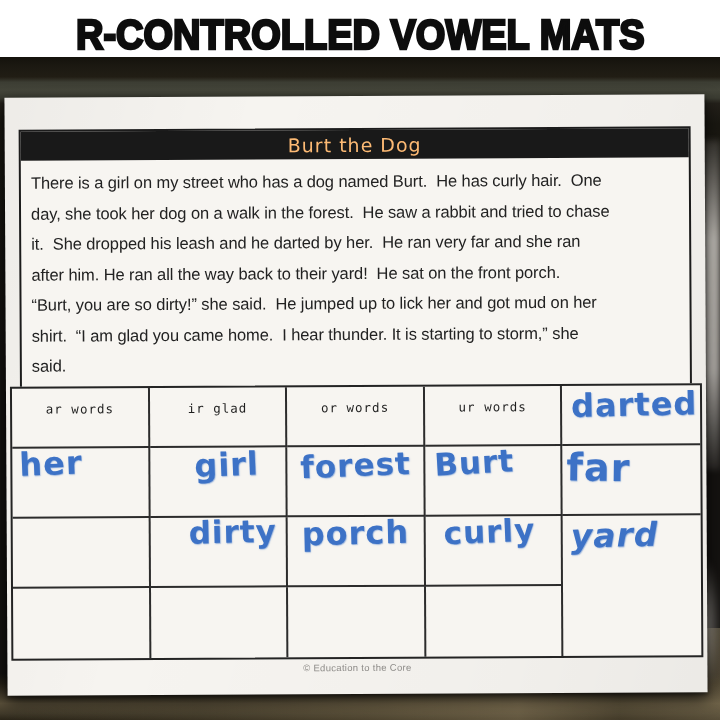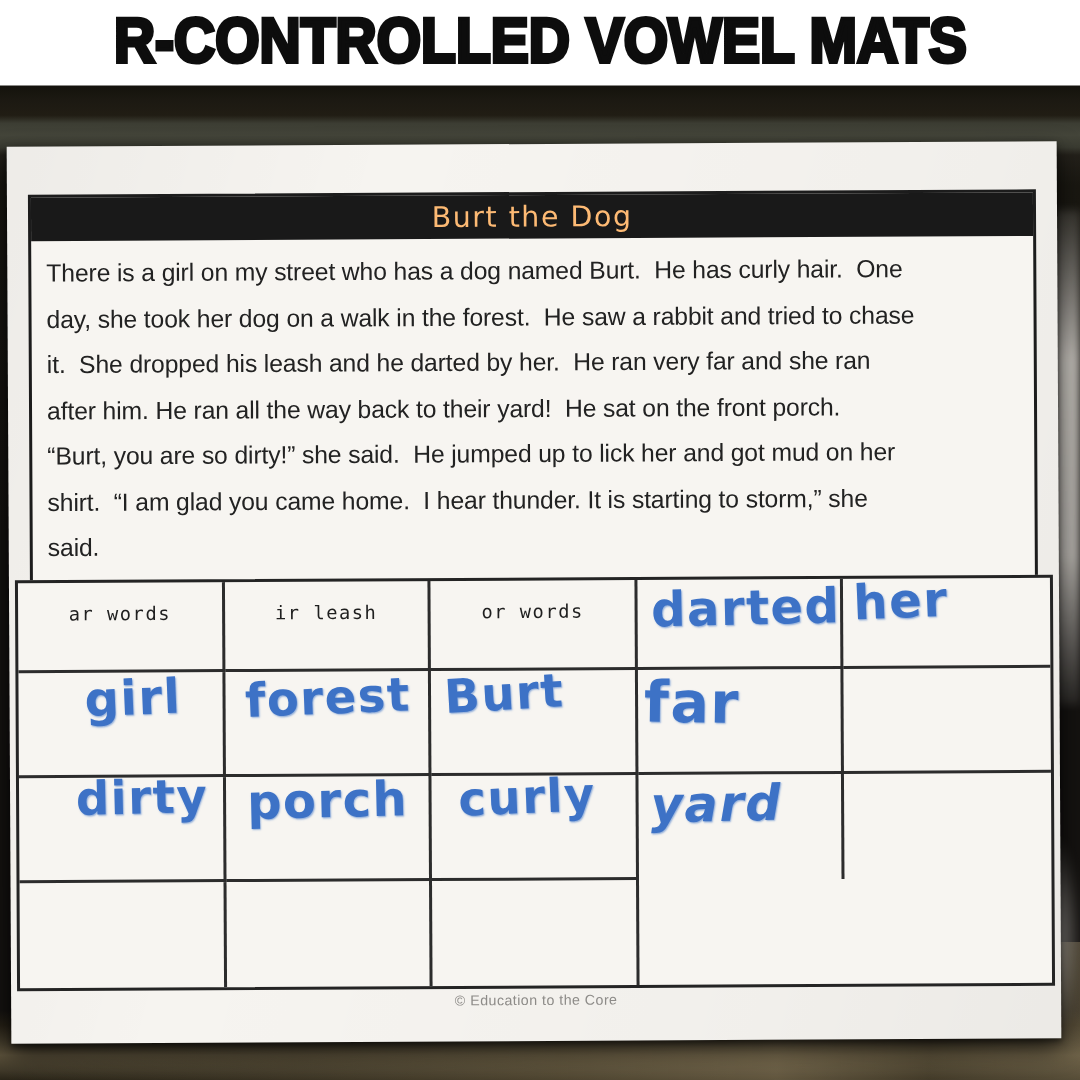--- a/index.html
+++ b/index.html
@@ -3,21 +3,21 @@
 <meta charset="utf-8">
 <style>
   * { margin:0; padding:0; box-sizing:border-box; }
   html,body { width:720px; height:720px; overflow:hidden; background:#15130e;
               font-family:"Liberation Sans", sans-serif; }
 
   .stage { position:relative; width:720px; height:720px; }
 
   
   .banner { position:absolute; left:0; top:0; width:720px; height:57px;
-            background:#ffffff; display:flex; align-items:center; justify-content:center; }
+            background:#ffffff; display:flex; align-items:flex-end; justify-content:center; }
   .banner-title { font-size:40px; font-weight:bold; color:#0d0d0d;
                   letter-spacing:0px; -webkit-text-stroke:2.5px #0d0d0d;
                   transform:scaleX(0.95) scaleY(1.05); white-space:nowrap; }
 
   
   .wood { position:absolute; left:0; top:57px; width:720px; height:663px;
           background:
             linear-gradient(180deg,
               #14120c 0%, #1c1912 1.5%, #211d14 3%,
               #3c3d33 3.8%, #44453a 5%, #3a3b31 6.2%, #23201a 7%,
@@ -113,24 +113,27 @@
         <div class="story-line">said.</div>
       </div>
     </div>
 
     <div class="sort-table">
 
       <div class="cell head-cell">
         <span class="head-label">ar words</span>
       </div>
       <div class="cell head-cell">
-        <span class="head-label">ir leash</span>
+        <span class="head-label">ir glad</span>
       </div>
       <div class="cell head-cell">
         <span class="head-label">or words</span>
+      </div>
+      <div class="cell head-cell">
+        <span class="head-label">ur words</span>
       </div>
 
       <div class="cell word-cell">
         <span class="hw" style="margin-left:9px; font-size:32px; transform:rotate(-1deg);">darted</span>
       </div>
       <div class="cell word-cell">
         <span class="hw" style="margin-left:7px; font-size:32px; transform:rotate(-2deg) translateY(-4px);">her</span>
       </div>
       <div class="cell word-cell">
         <span class="hw" style="margin-left:44px; font-size:32px; transform:rotate(-2deg) translateY(-2px);">girl</span>

